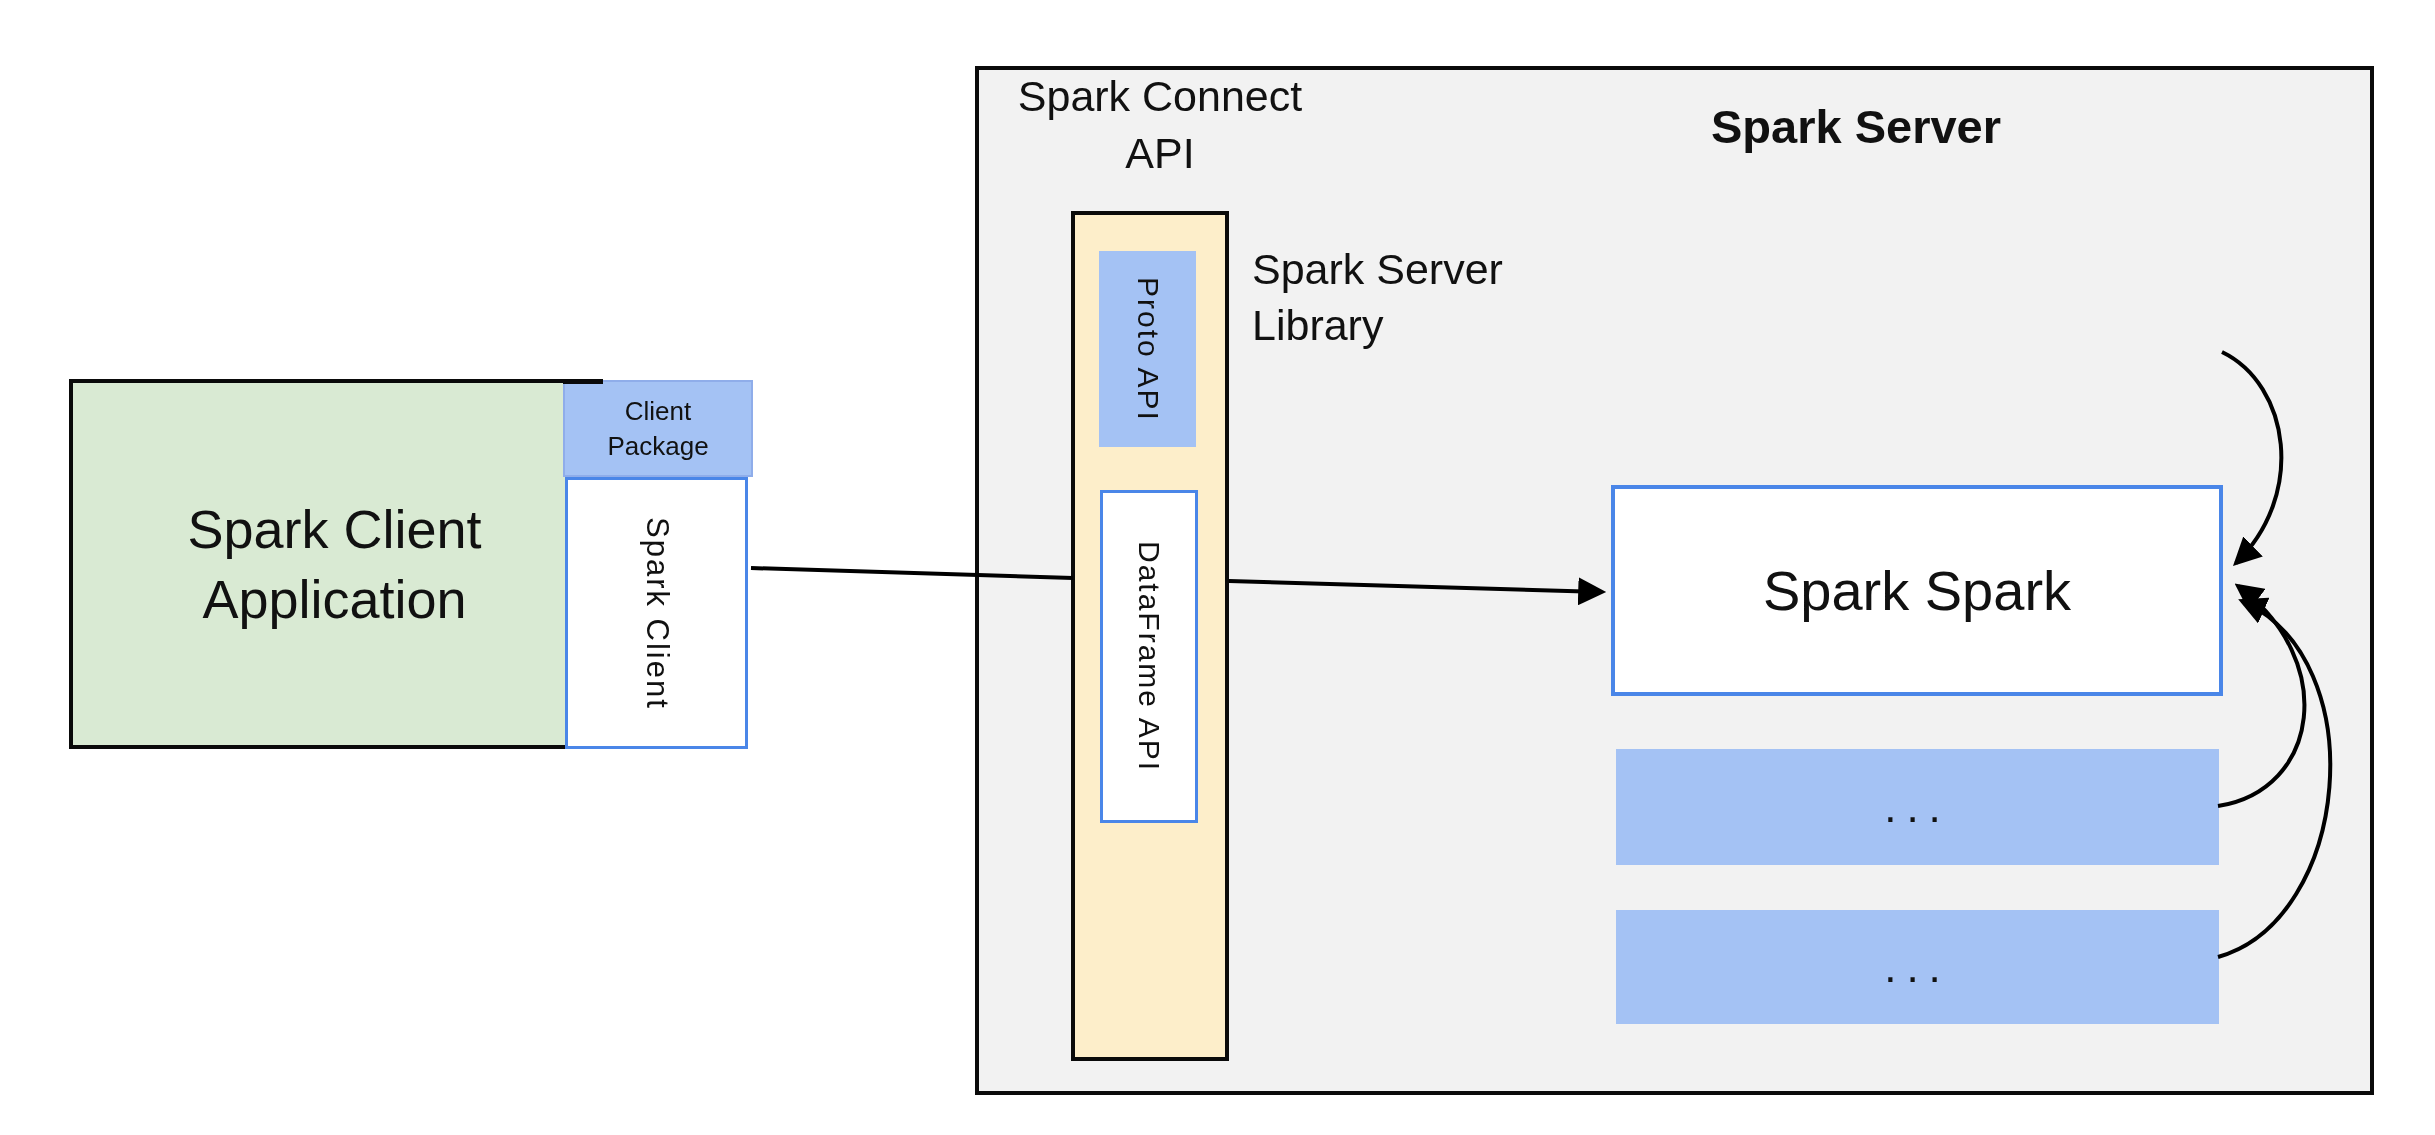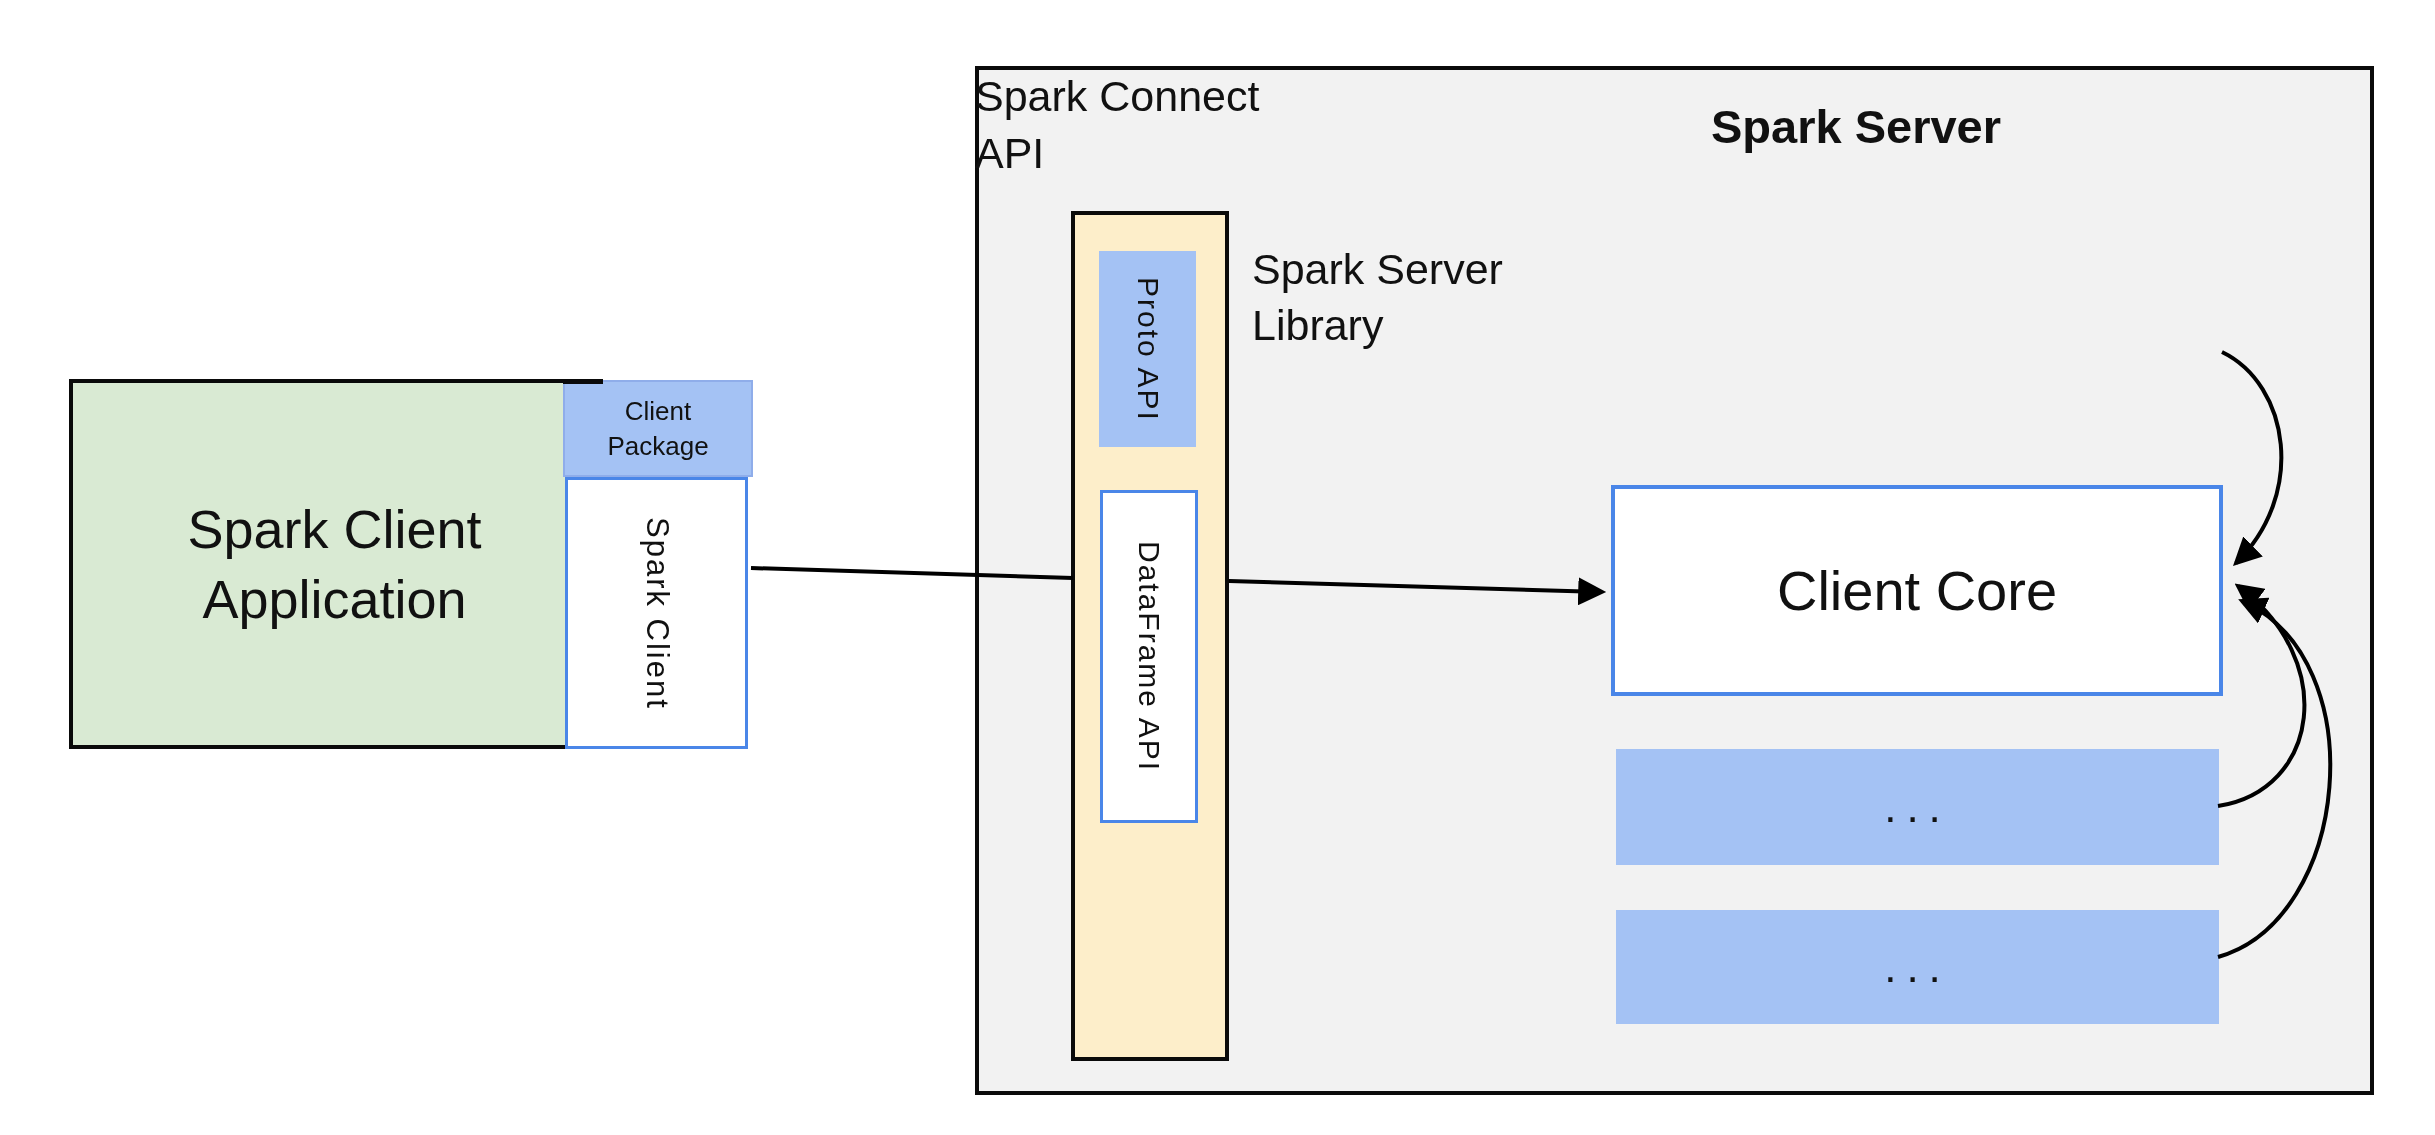--- a/index.html
+++ b/index.html
@@ -18,21 +18,21 @@
   .pkg-box .label{font-size:26px;line-height:35px;}
   .green-edge-seg{left:563px;top:379px;width:40px;height:5px;background:#0a0a0a;z-index:4;}
   .spark-client-box{left:565px;top:477px;width:183px;height:272px;background:#fff;border:3px solid var(--blue-border);z-index:3;}
 
   
   .vtext{writing-mode:vertical-rl;text-orientation:mixed;font-size:30px;letter-spacing:2px;}
   .spark-client-box .vtext{font-size:31px;}
 
   
   .gray-box{left:975px;top:66px;width:1399px;height:1029px;background:var(--gray-fill);border:4px solid #0a0a0a;z-index:0;}
-  .connect-label{left:975px;top:68px;width:370px;font-size:43px;line-height:57px;z-index:2;}
+  .connect-label{left:975px;top:68px;width:370px;font-size:43px;line-height:57px;text-align:center;z-index:2;}
   .yellow-box{left:1071px;top:211px;width:158px;height:850px;background:var(--yellow-fill);border:4px solid #0a0a0a;z-index:1;}
   .proto-box{left:1099px;top:251px;width:97px;height:196px;background:var(--blue-fill);z-index:2;}
   .df-box{left:1100px;top:490px;width:98px;height:333px;background:#fff;border:3px solid var(--blue-border);z-index:2;}
   .serverlib-label{left:1252px;top:241px;font-size:43px;line-height:56px;z-index:2;}
 
   
   .server-title{left:1656px;top:99px;width:400px;font-size:47px;font-weight:bold;text-align:center;z-index:2;}
   .plugin-box{left:1616px;top:282px;width:607px;height:152px;background:var(--blue-fill);z-index:1;}
   .plugin-box .label{font-size:50px;}
   .core-box{left:1611px;top:485px;width:612px;height:211px;background:#fff;border:4px solid var(--blue-border);z-index:1;}
@@ -72,21 +72,21 @@
   <div class="abs proto-box center">
     <div class="vtext">Proto API</div>
   </div>
   <div class="abs df-box center">
     <div class="vtext">DataFrame API</div>
   </div>
   <div class="abs serverlib-label pre">Spark Server
 Library</div>
 
   <div class="abs core-box center">
-    <div class="label">Client Core</div>
+    <div class="label">Spark Spark</div>
   </div>
   <div class="abs slot-box slot1 center">
     <div class="label">...</div>
   </div>
   <div class="abs slot-box slot2 center">
     <div class="label">...</div>
   </div>
 
   <svg class="abs connectors" viewBox="0 0 2435 1135" xmlns="http://www.w3.org/2000/svg">
     <defs>

